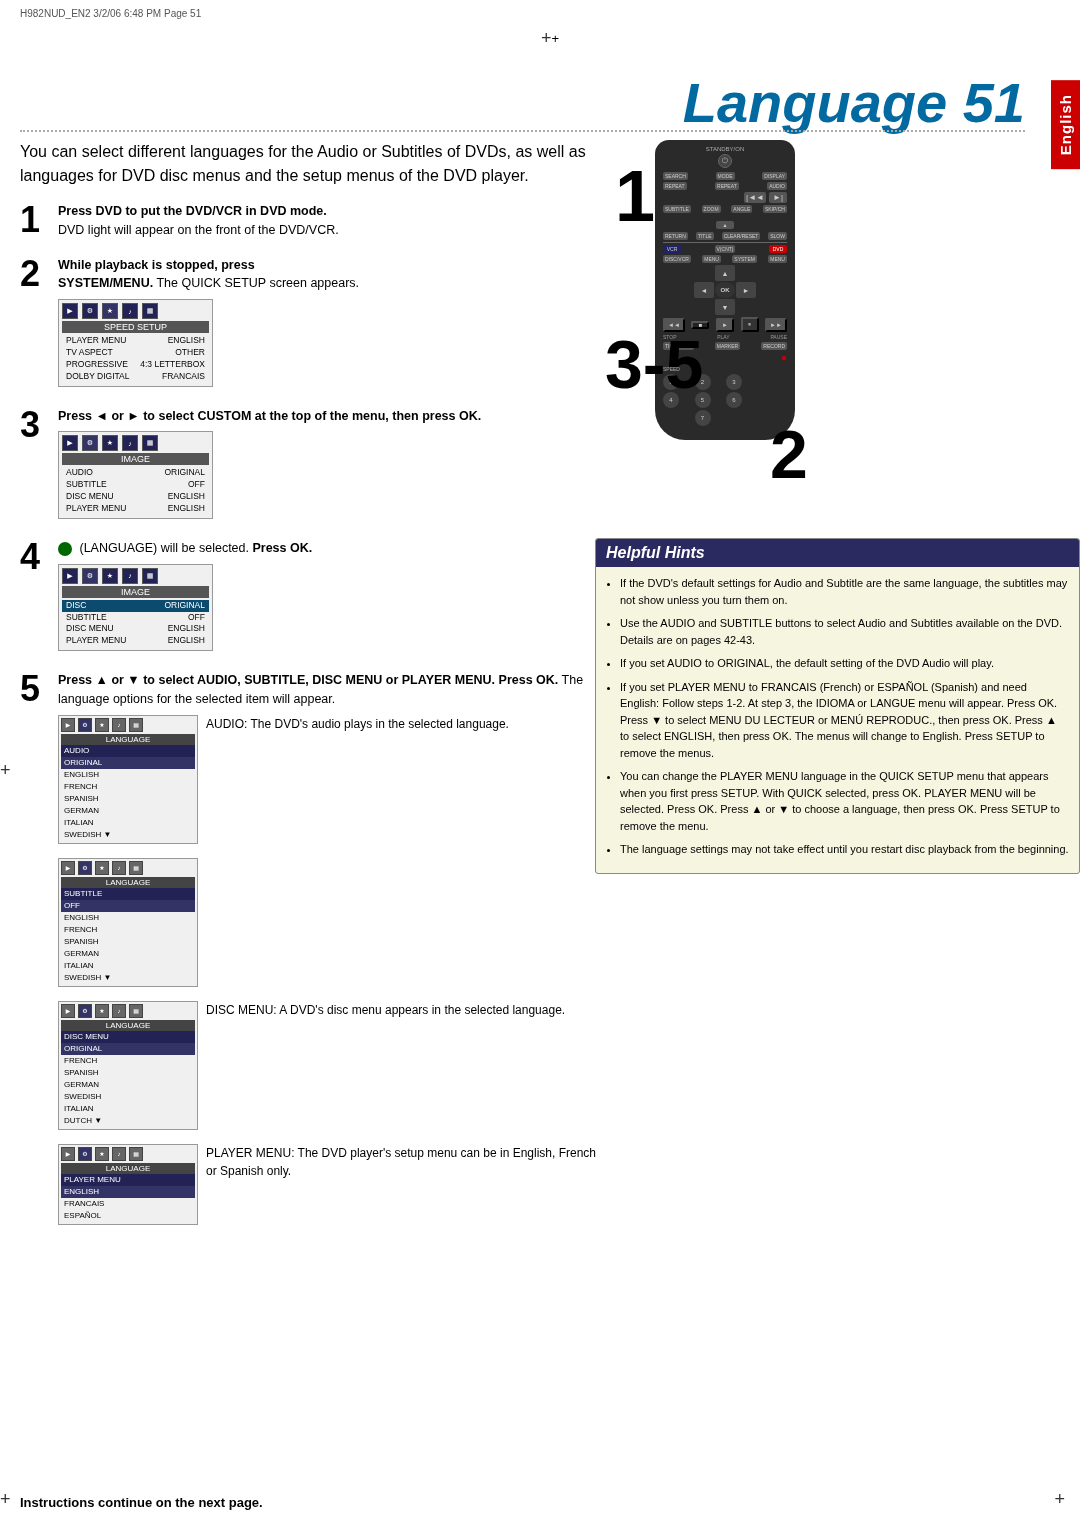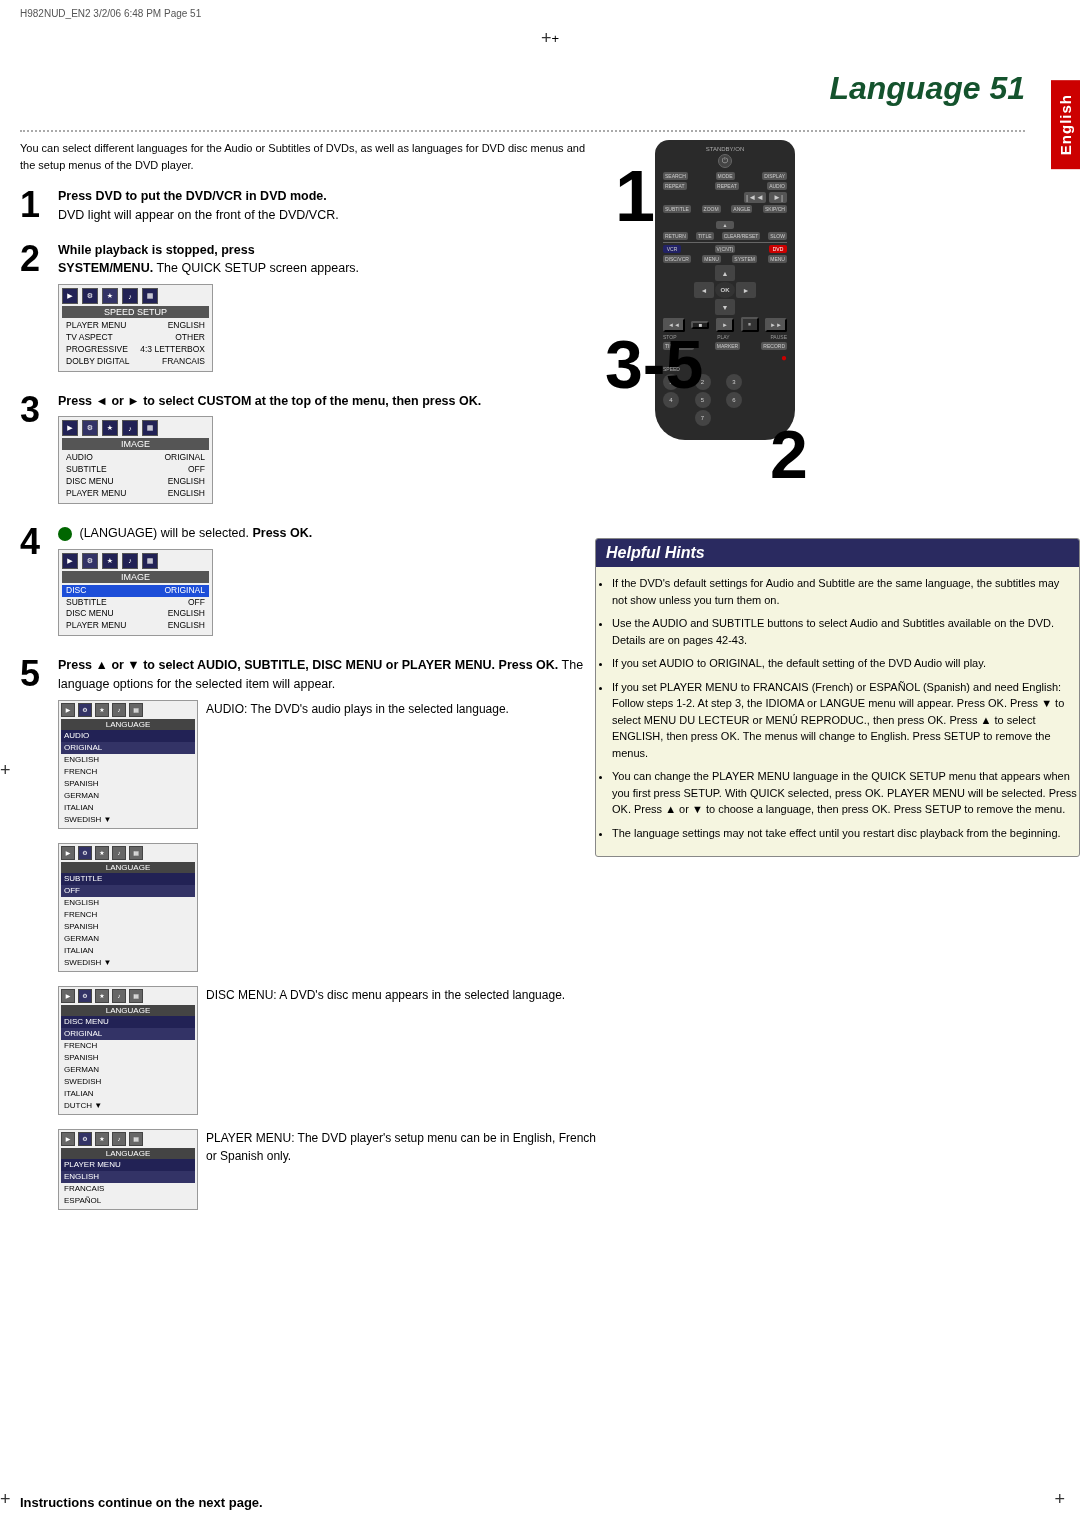--- a/index.html
+++ b/index.html
@@ -51,24 +51,24 @@
       transform: rotate(180deg);
       padding: 14px 6px;
       letter-spacing: 1px;
     }
 
     
     .page-title {
       position: absolute;
       top: 70px;
       right: 55px;
-      font-size: 32px;
+      font-size: 56px;
       font-style: italic;
       font-weight: bold;
-      color: #14532d;
+      color: #0369a1;
     }
 
     
     .dotted-line {
       position: absolute;
       top: 130px;
       left: 20px;
       right: 55px;
       border-top: 2px dotted #aaa;
     }
@@ -92,21 +92,21 @@
 
     
     .right-col {
       position: absolute;
       top: 0;
       left: 595px;
       right: 0;
     }
 
     .intro-text {
-      font-size: 11px;
+      font-size: 16px;
       line-height: 1.5;
       margin-bottom: 14px;
     }
 
     
     .step {
       display: flex;
       margin-bottom: 16px;
       align-items: flex-start;
     }
@@ -281,21 +281,21 @@
     .hints-title {
       background: #2a2a60;
       color: #fff;
       font-style: italic;
       font-weight: bold;
       font-size: 16px;
       padding: 5px 10px;
       border-radius: 2px 2px 0 0;
     }
     .hints-content {
-      padding: 8px 2px;
+      padding: 8px 10px;
       font-size: 11px;
       line-height: 1.5;
     }
     .hints-content ul {
       padding-left: 14px;
     }
     .hints-content li {
       margin-bottom: 7px;
     }
 
@@ -501,21 +501,21 @@
 
         <div class="screen-mock" style="margin-top:6px;">
           <div class="screen-mock-icons">
             <div class="icon-box blue">▶</div>
             <div class="icon-box active">⚙</div>
             <div class="icon-box blue">★</div>
             <div class="icon-box blue">♪</div>
             <div class="icon-box blue">▦</div>
           </div>
           <div class="screen-header">IMAGE</div>
-          <div class="screen-row highlighted" style="background:#1d4ed8;color:#fff;text-align:right;">
+          <div class="screen-row highlighted" style="background:#0c4a6e;color:#fff;text-align:right;">
               <span>DISC</span>
               <span>ORIGINAL</span>
             </div>
           <div class="screen-row">
               <span>SUBTITLE</span>
               <span>OFF</span>
             </div>
           <div class="screen-row">
               <span>DISC MENU</span>
               <span>ENGLISH</span>

